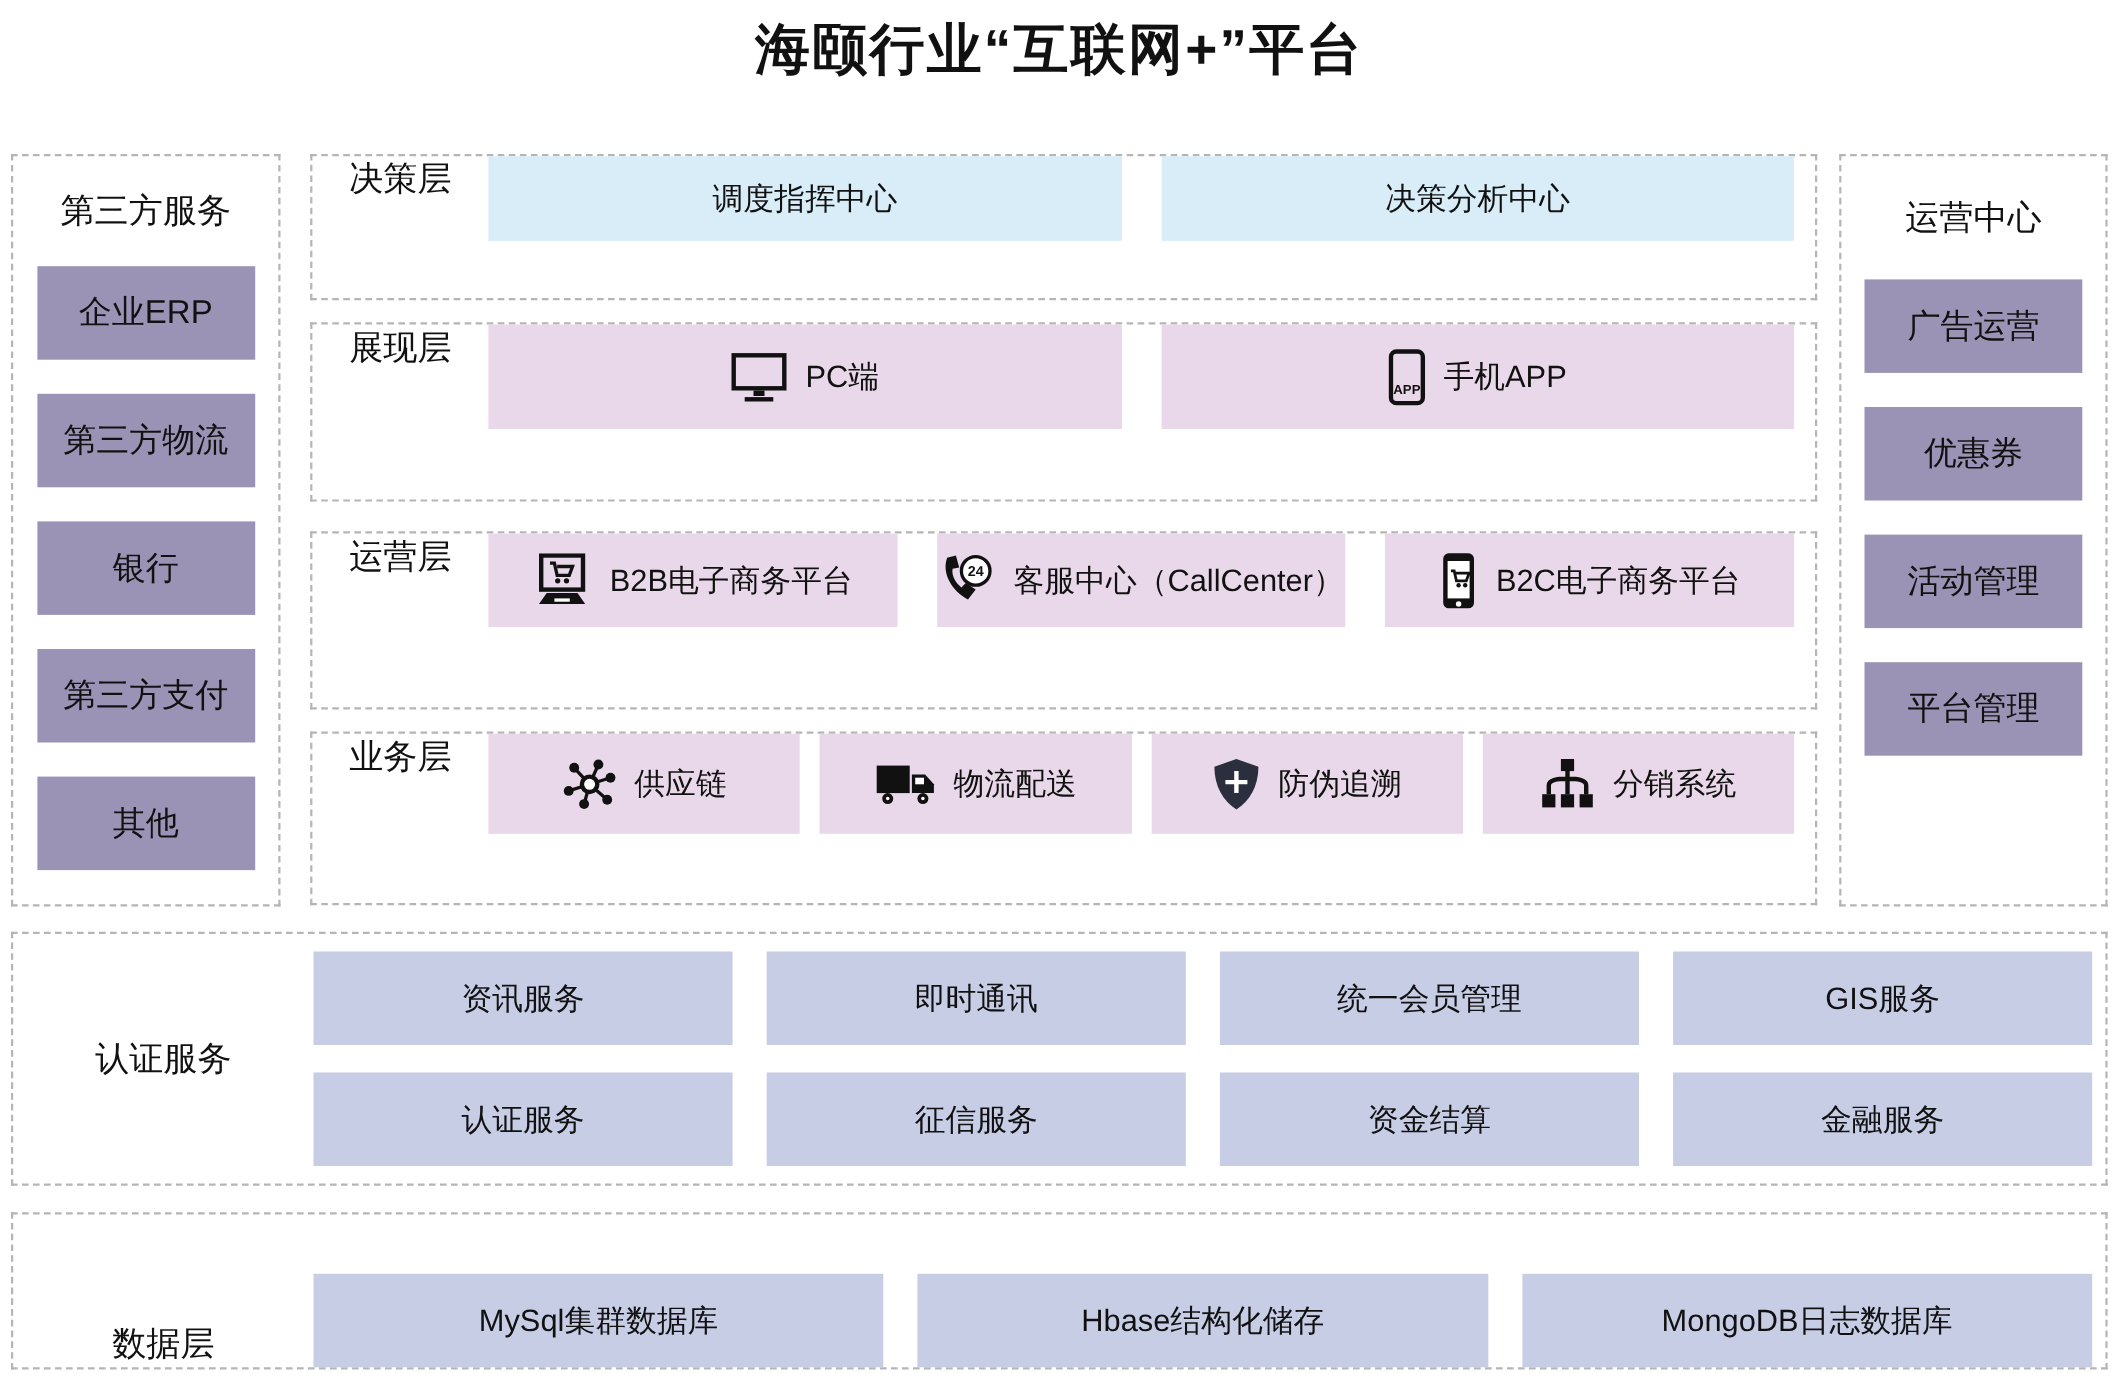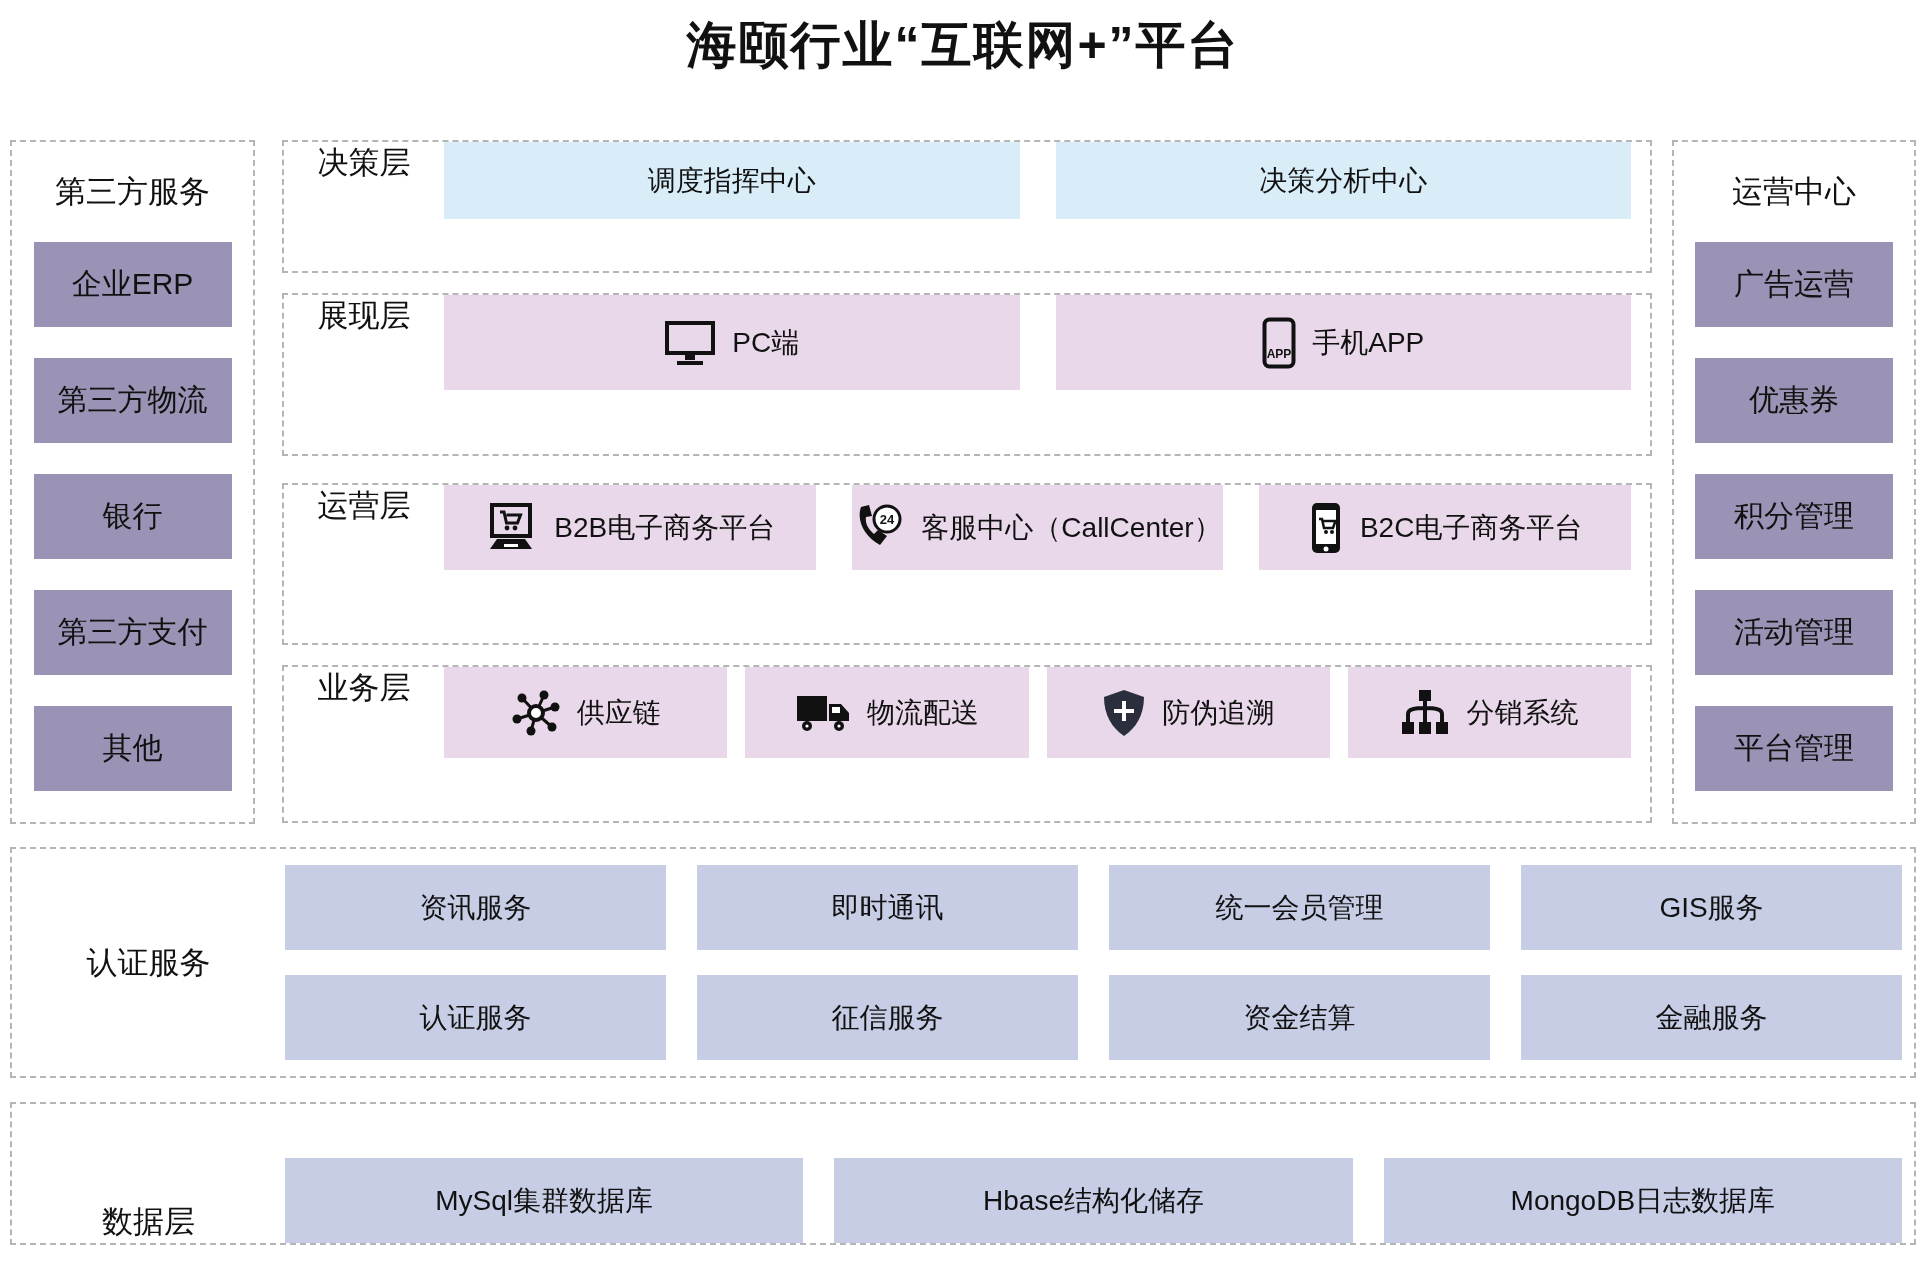--- a/index.html
+++ b/index.html
@@ -58,21 +58,20 @@
     <div class="side-box">第三方物流</div>
     <div class="side-box">银行</div>
     <div class="side-box">第三方支付</div>
     <div class="side-box">其他</div>
   </div>
 
   <div class="panel side" style="left:1672px; top:140px; width:244px; height:684px;">
     <div class="side-title">运营中心</div>
     <div class="side-box">广告运营</div>
     <div class="side-box">优惠券</div>
-    <div class="side-box">积分管理</div>
     <div class="side-box">活动管理</div>
     <div class="side-box">平台管理</div>
   </div>
 
   <div class="panel row" style="left:282px; top:140px; width:1370px; height:133px;">
     <div class="row-label">决策层</div>
     <div class="row-boxes">
       <div class="cell blue">调度指挥中心</div>
       <div class="cell blue">决策分析中心</div>
     </div>

